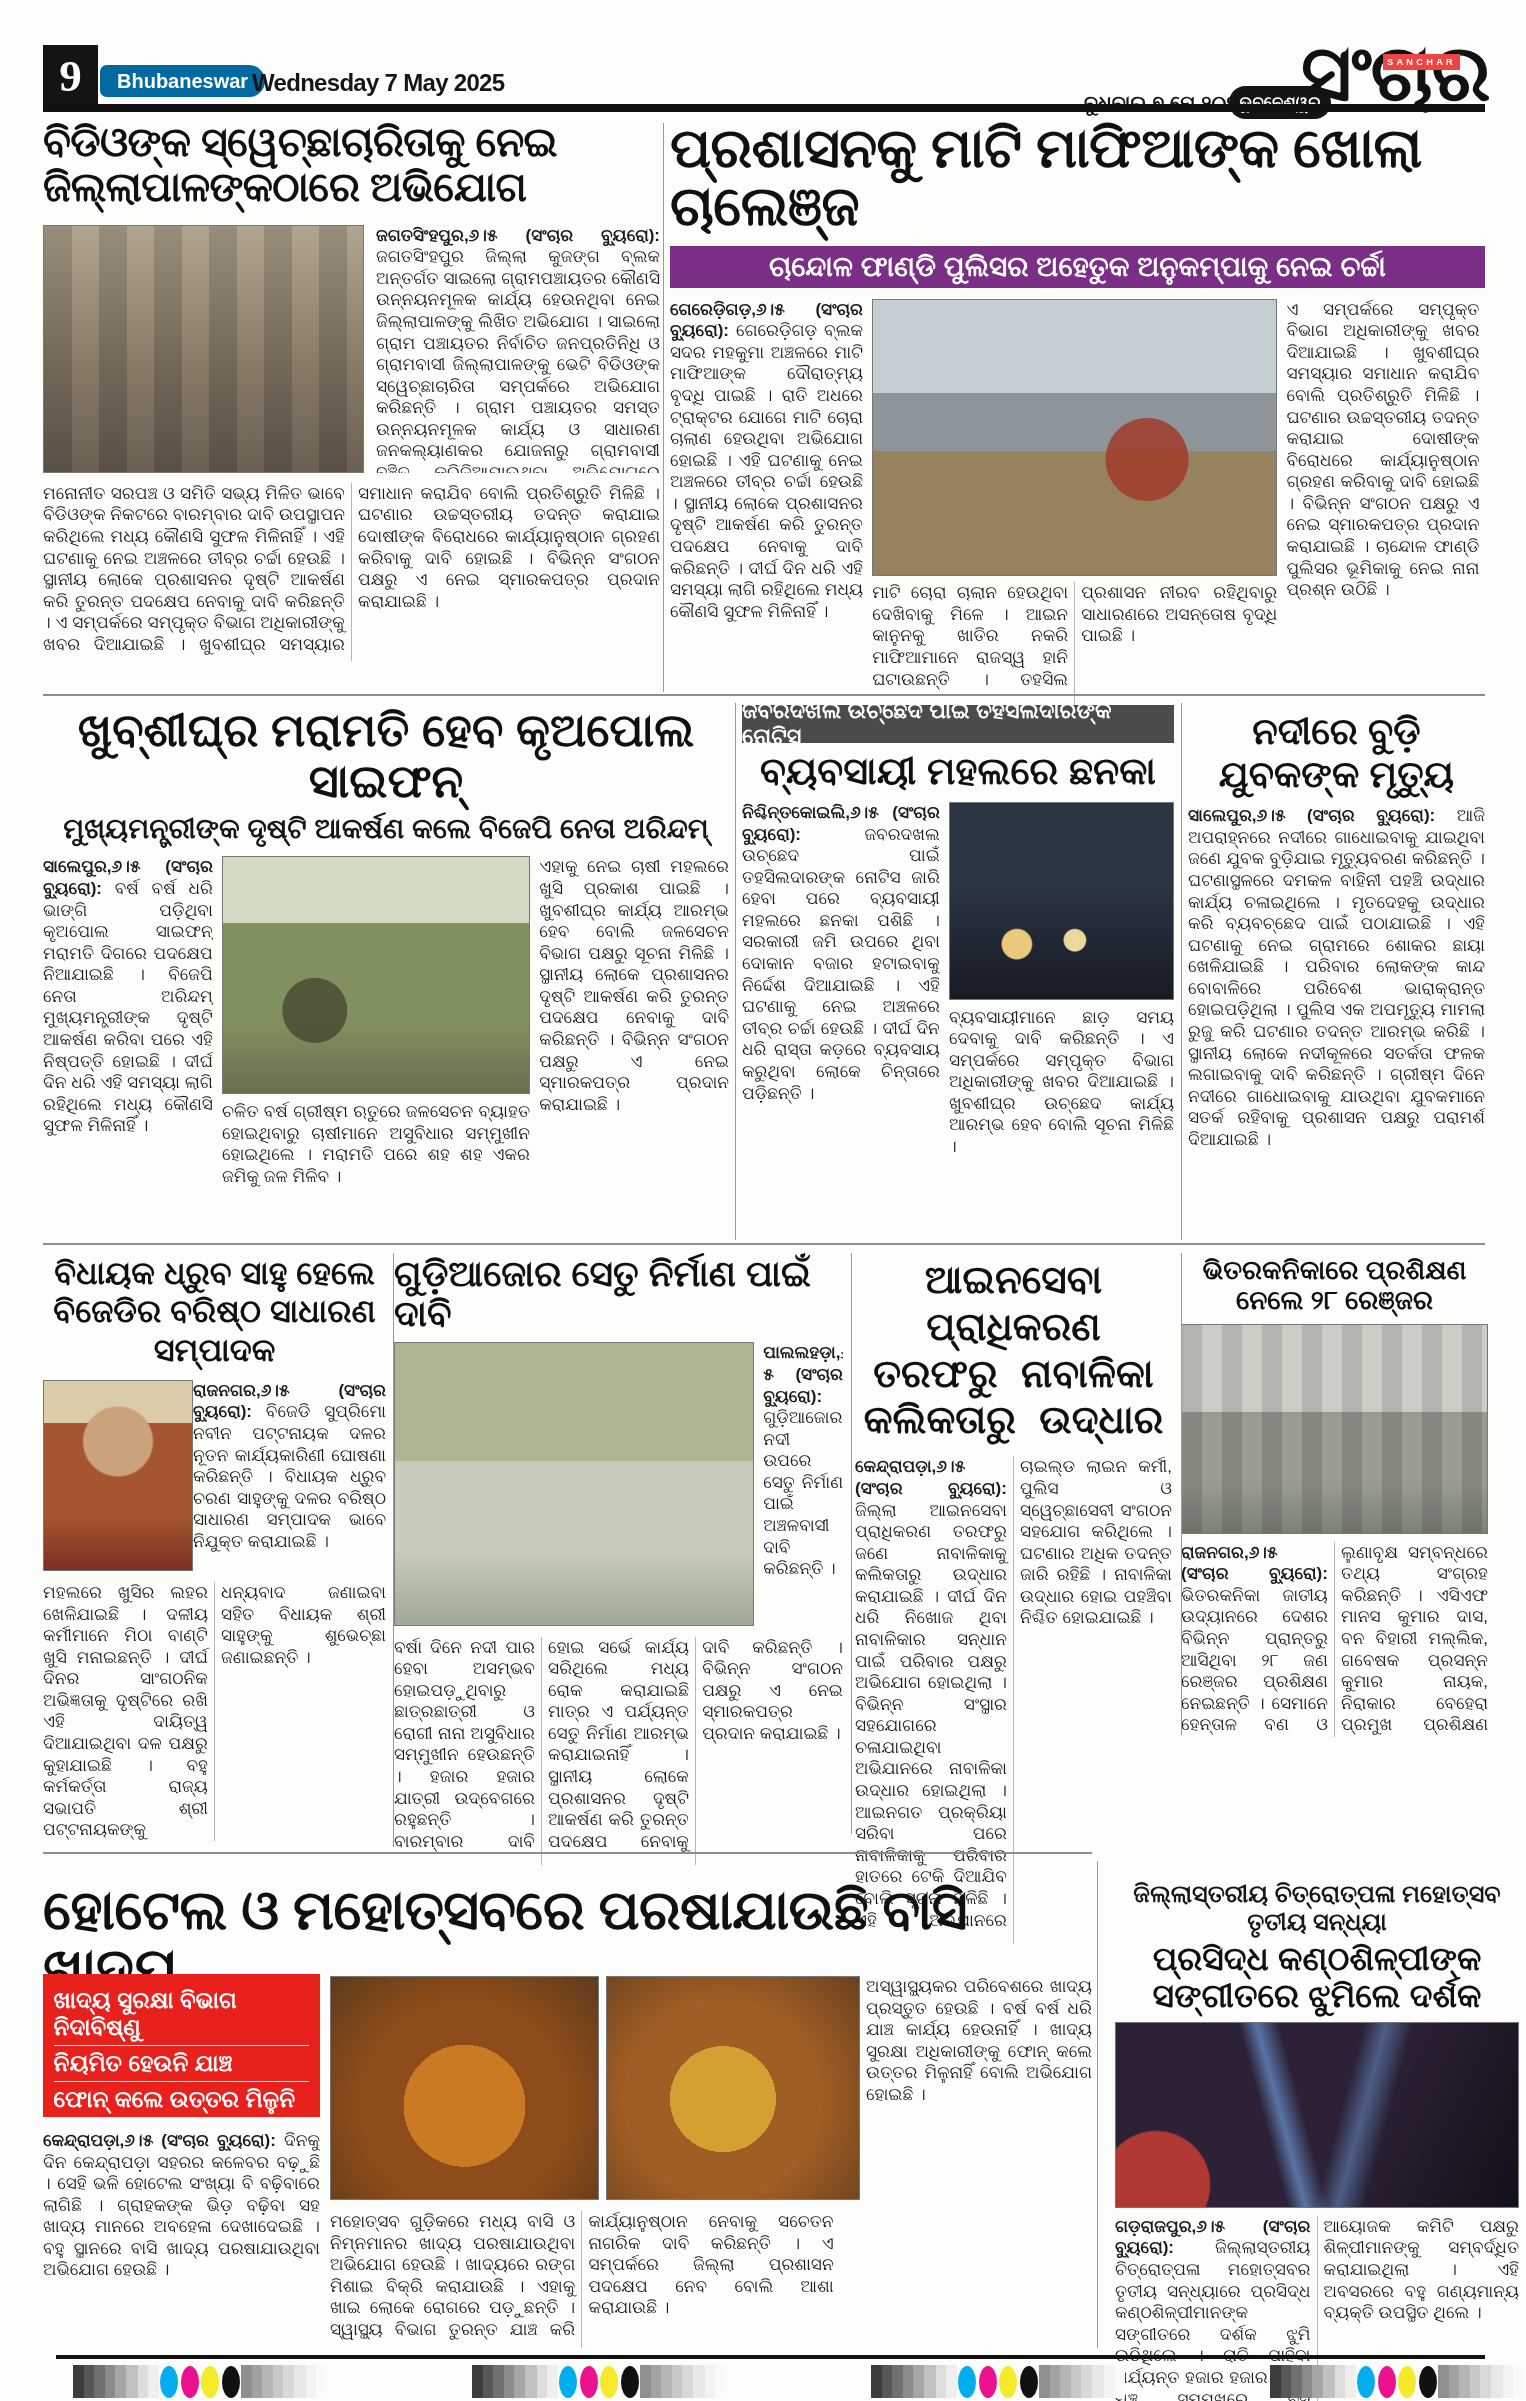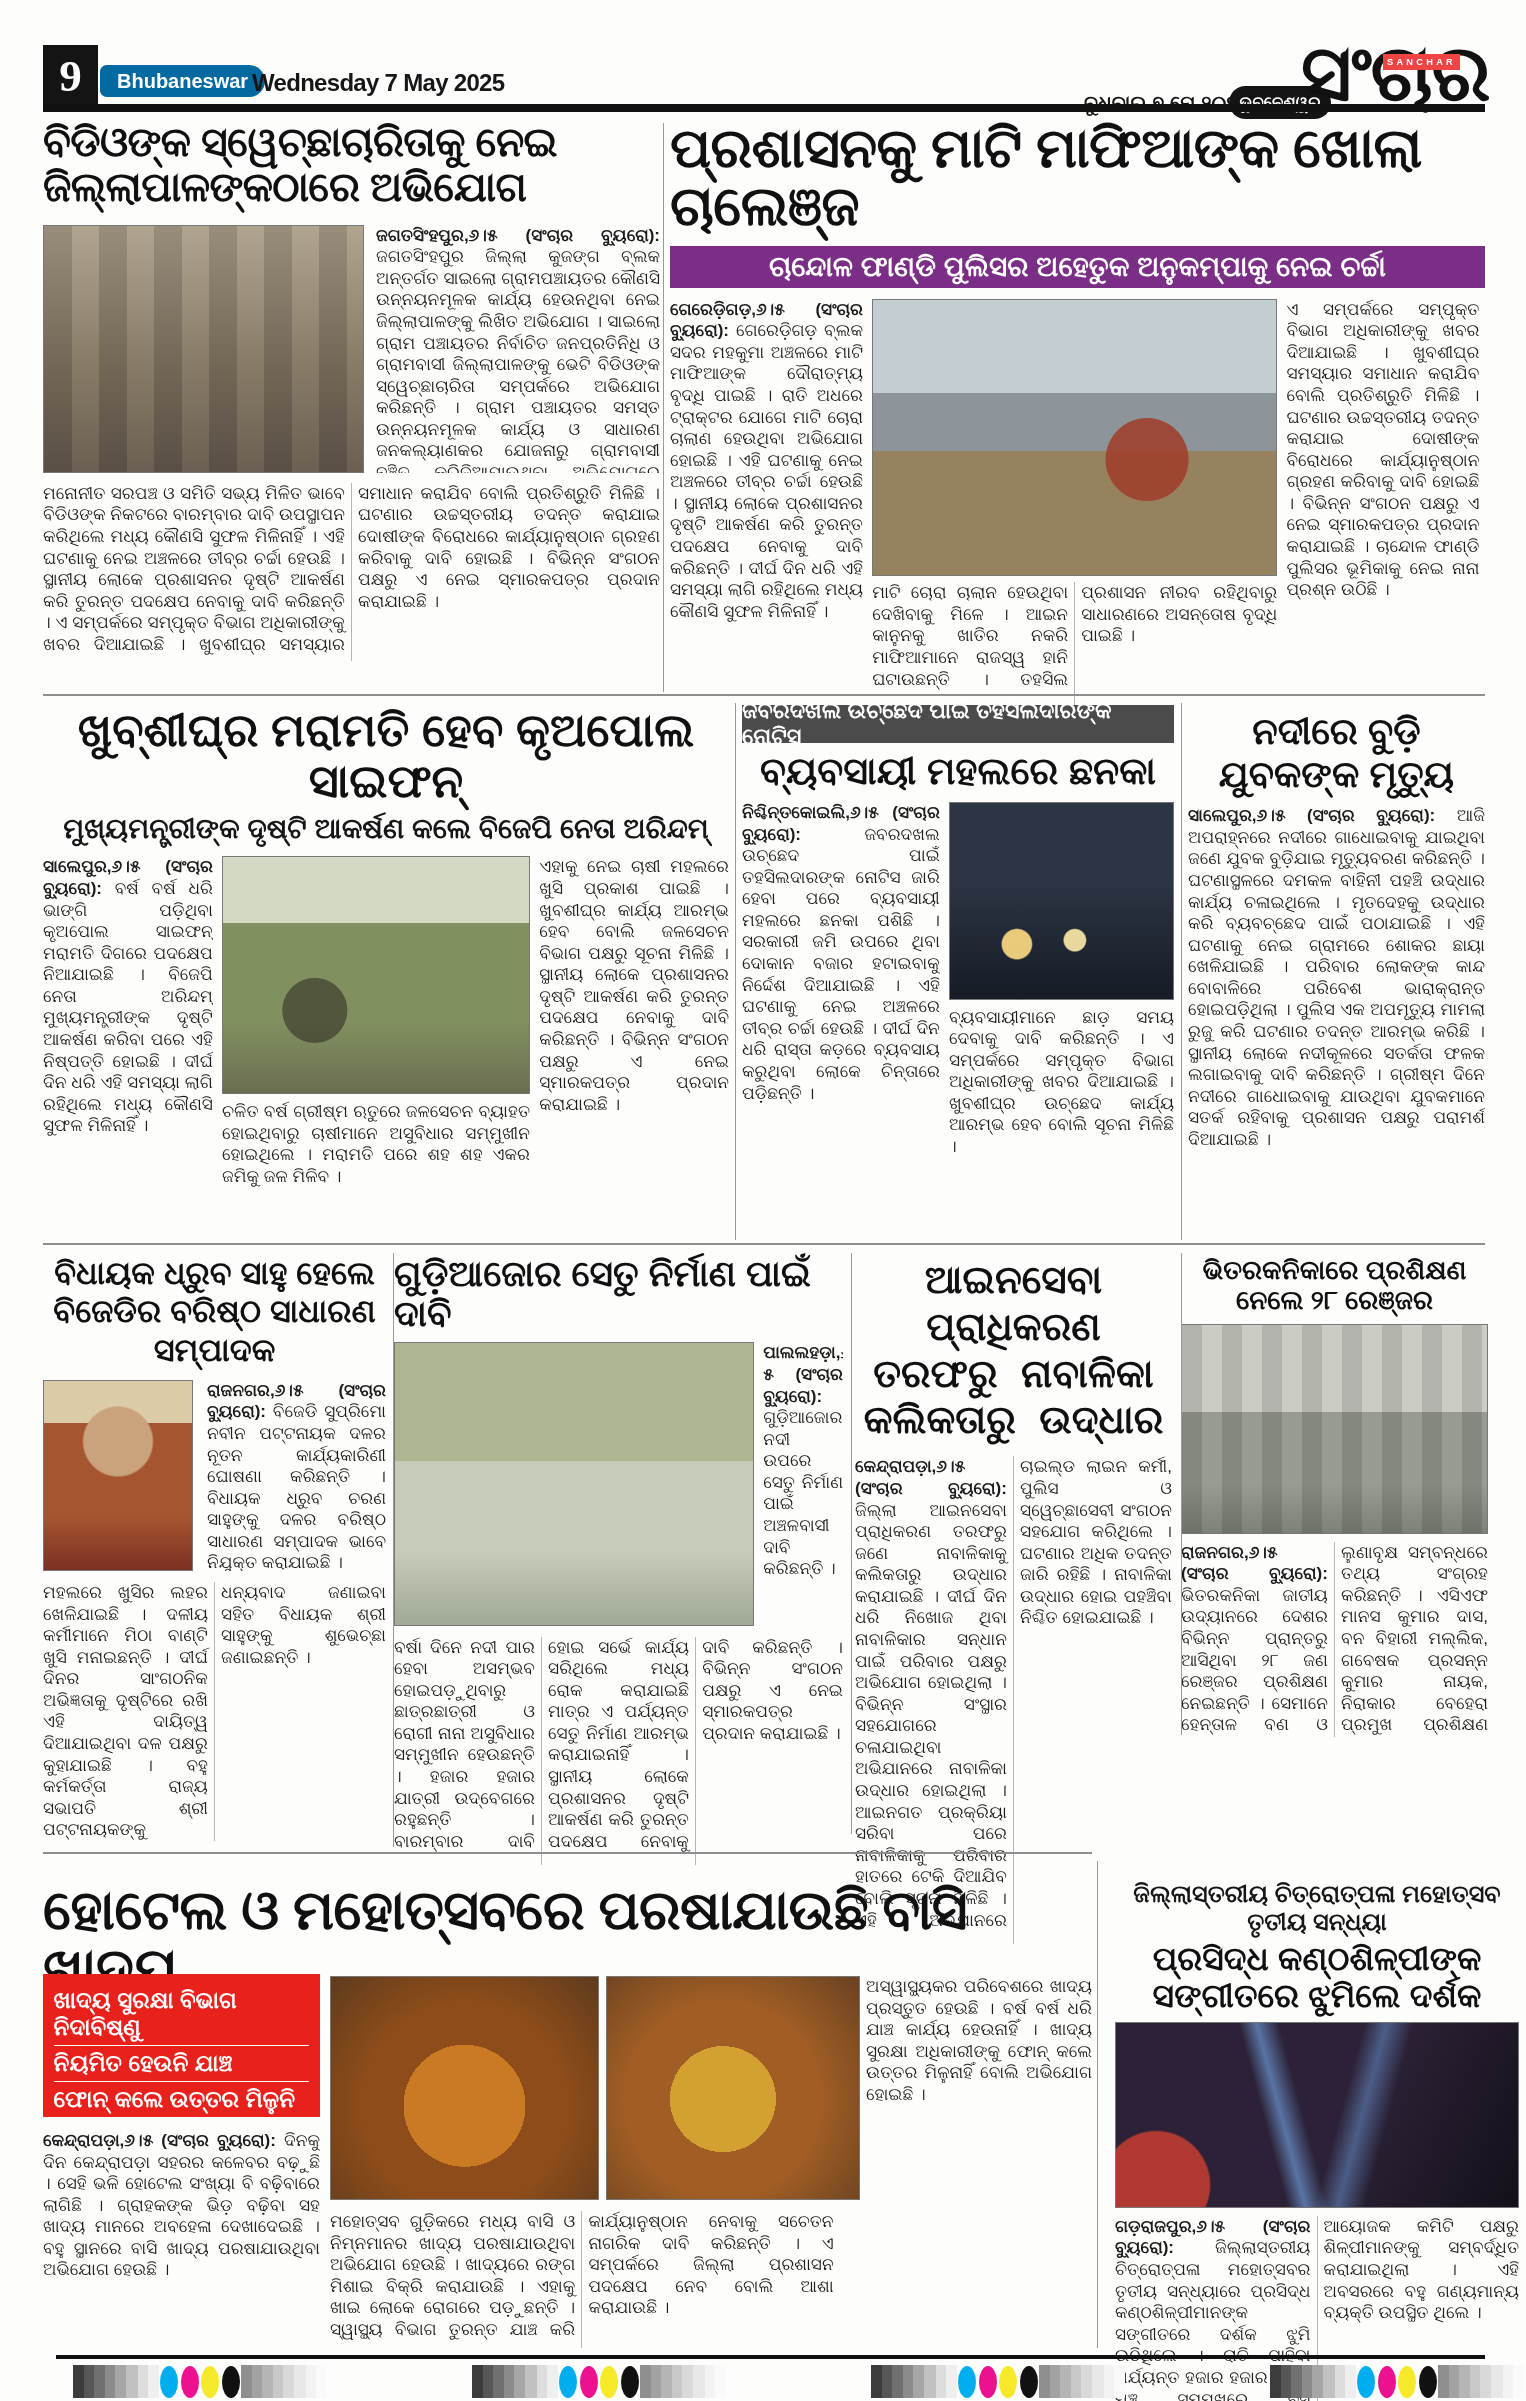--- a/index.html
+++ b/index.html
@@ -93,21 +93,21 @@
   .chk-c2 { width:225px; }
   .chk-c2 .photo { width:225px; height:198px; }
   .chk-c2-txt { margin-top:6.6px; height:210px; }
 
   
   .drw-hl { font-size:37px; line-height:1.15; text-align:center; }
   .drw-body { margin-top:9.2px; height:404px; }
 
   
   .mla-hl { font-size:32px; line-height:1.2; text-align:center; }
-  .mla-row { display:flex; gap:14px; margin-top:10.6px; height:193px; }
+  .mla-row { display:flex; gap:0; margin-top:10.6px; height:193px; }
   .mla-row .photo { width:150px; height:191px; flex:none; }
   .mla-side { flex:1; height:191px; }
   .mla-bottom { margin-top:9.2px; height:259px; }
 
   
   .brg-hl { font-size:36px; line-height:1.1; }
   .brg-row { display:flex; gap:9.2px; margin-top:9.2px; height:285px; }
   .brg-row .photo { width:360px; height:284px; flex:none; }
   .brg-side { flex:1; height:284px; }
   .brg-bottom { margin-top:9.2px; height:228px; }

